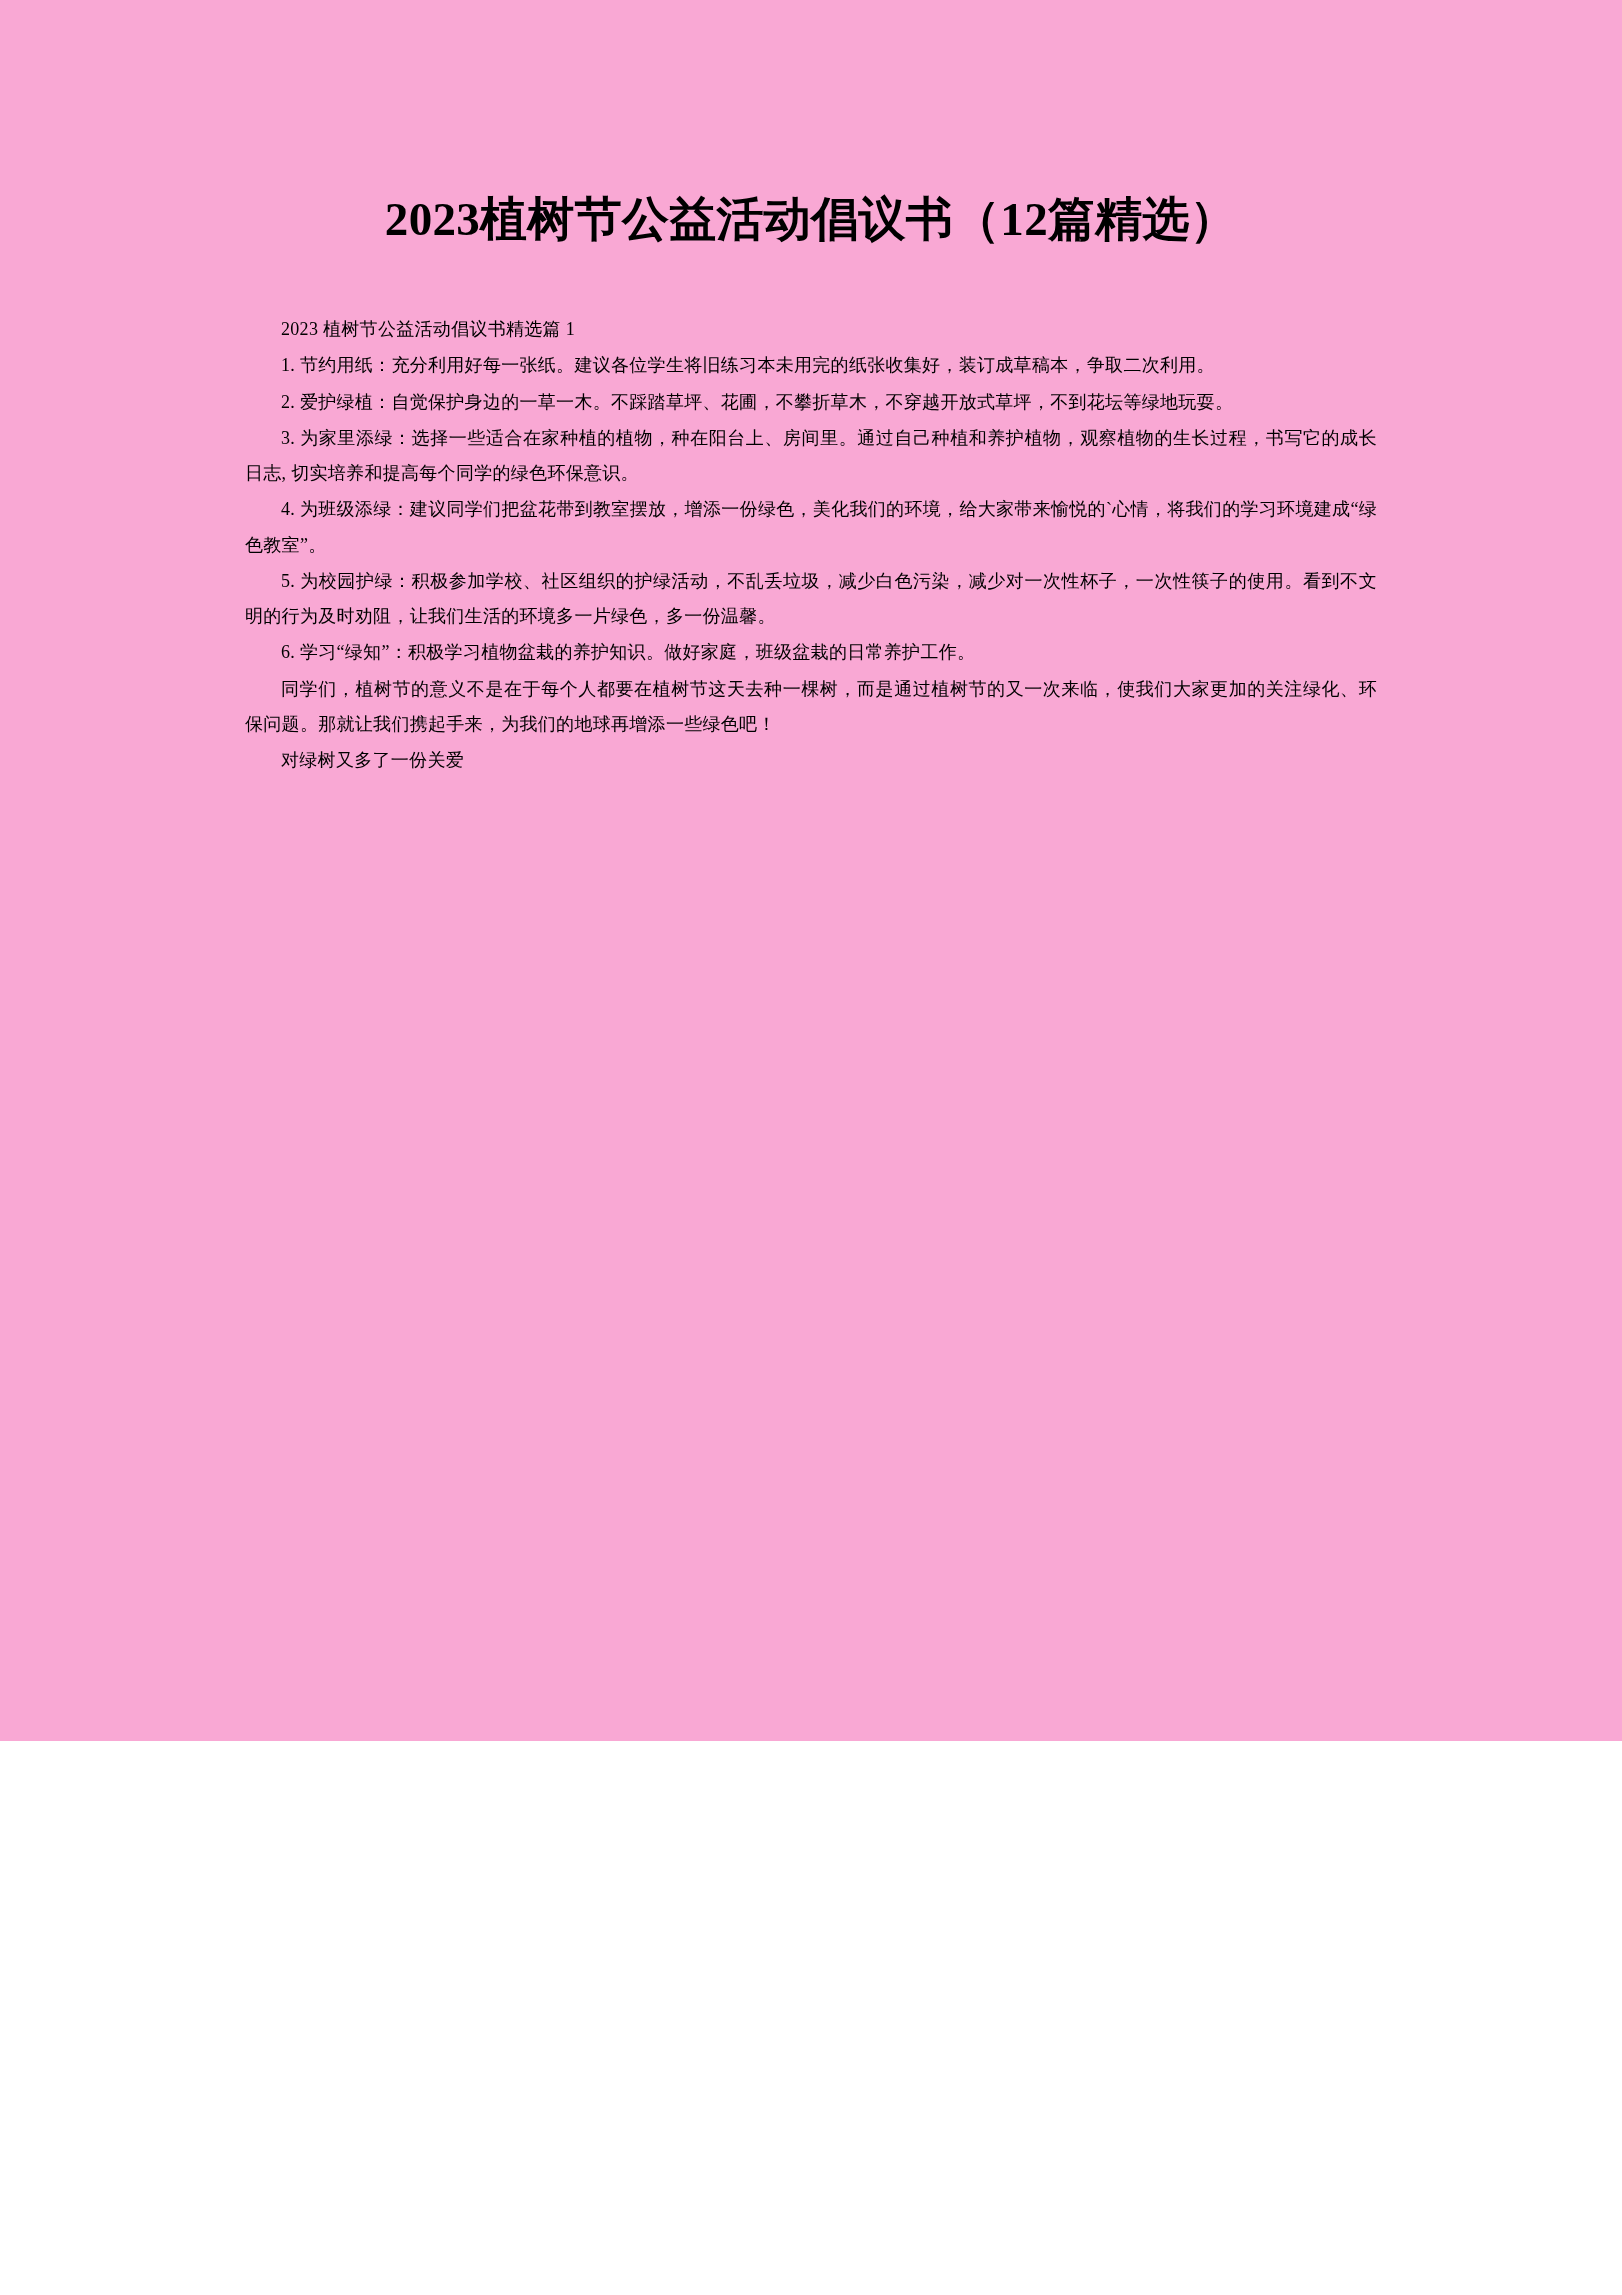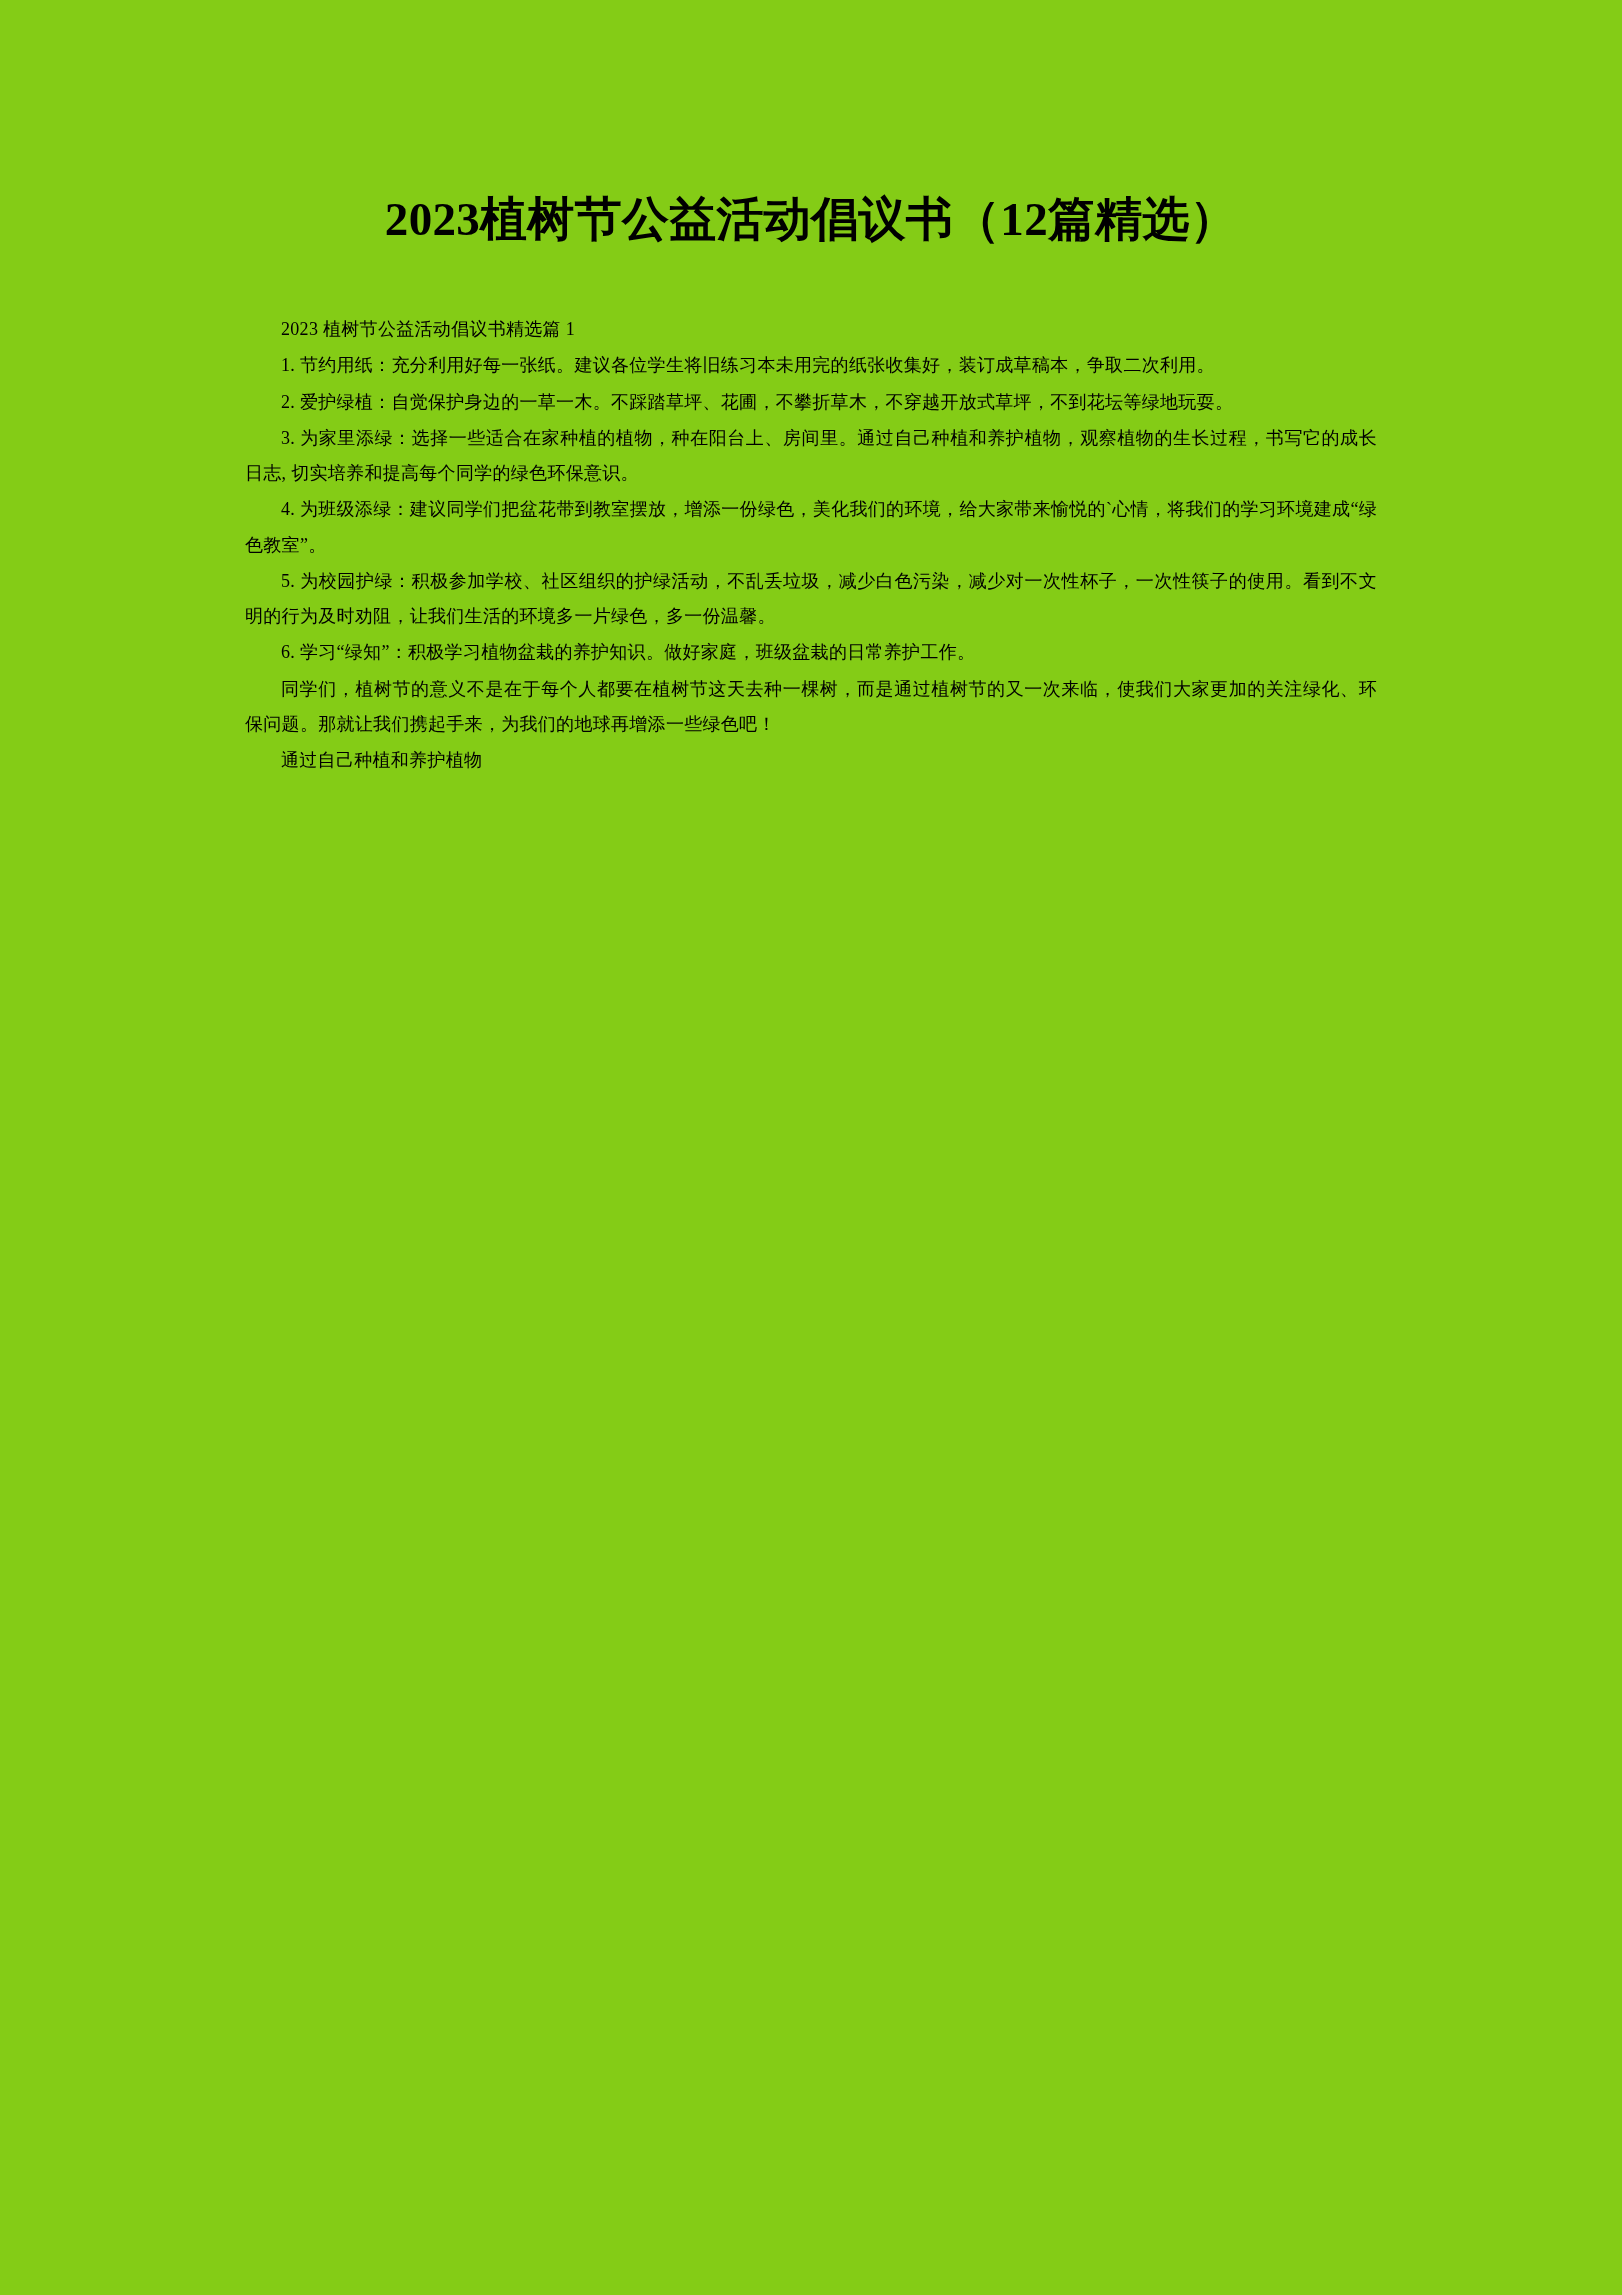--- a/index.html
+++ b/index.html
@@ -3,22 +3,22 @@
 <meta charset="utf-8">
 <style>
   html, body {
     margin: 0;
     padding: 0;
     background: #ffffff;
   }
   .page {
     position: relative;
     width: 1623px;
-    height: 2295px;
-    background: #84cc16;
+    height: 1741px;
+    background: #f9a8d4;
     overflow: hidden;
     box-sizing: border-box;
     font-family: "Liberation Serif", "DejaVu Serif", serif;
     color: #000000;
   }
   .content {
     position: absolute;
     left: 245px;
     top: 0;
     width: 1132px;
@@ -72,18 +72,18 @@
       <p class="para">3. 为家里添绿：选择一些适合在家种植的植物，种在阳台上、房间里。通过自己种植和养护植物，观察植物的生长过程，书写它的成长日志, 切实培养和提高每个同学的绿色环保意识。</p>
 
       <p class="para">4. 为班级添绿：建议同学们把盆花带到教室摆放，增添一份绿色，美化我们的环境，给大家带来愉悦的`心情，将我们的学习环境建成“绿色教室”。</p>
 
       <p class="para">5. 为校园护绿：积极参加学校、社区组织的护绿活动，不乱丢垃圾，减少白色污染，减少对一次性杯子，一次性筷子的使用。看到不文明的行为及时劝阻，让我们生活的环境多一片绿色，多一份温馨。</p>
 
       <p class="para">6. 学习“绿知”：积极学习植物盆栽的养护知识。做好家庭，班级盆栽的日常养护工作。</p>
 
       <p class="para">同学们，植树节的意义不是在于每个人都要在植树节这天去种一棵树，而是通过植树节的又一次来临，使我们大家更加的关注绿化、环保问题。那就让我们携起手来，为我们的地球再增添一些绿色吧！</p>
 
-      <p class="para sig">通过自己种植和养护植物</p>
+      <p class="para sig">对绿树又多了一份关爱</p>
 
     </div>
   </div>
 </div>
 
 
 </body></html>

